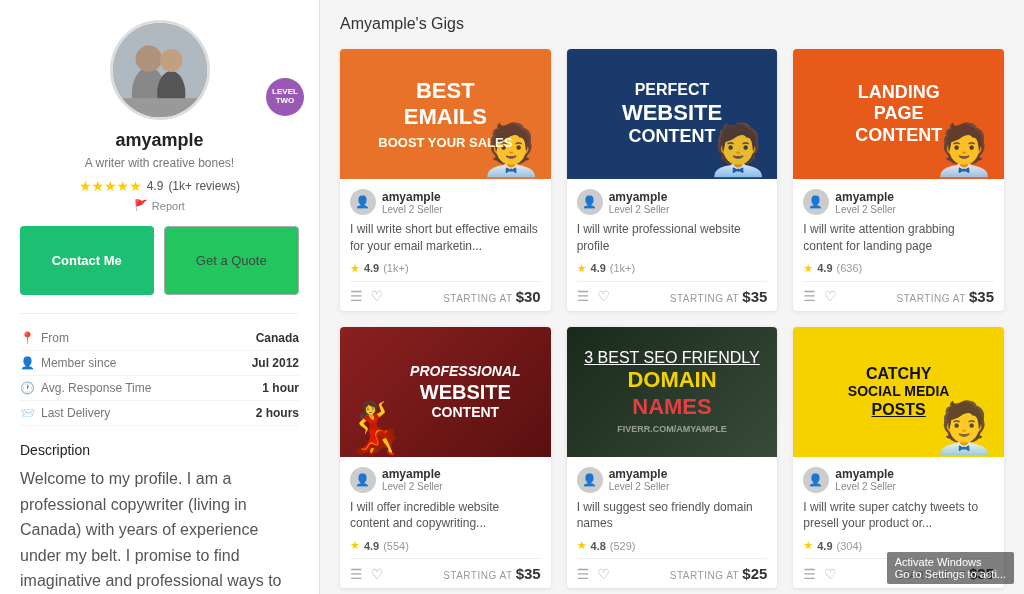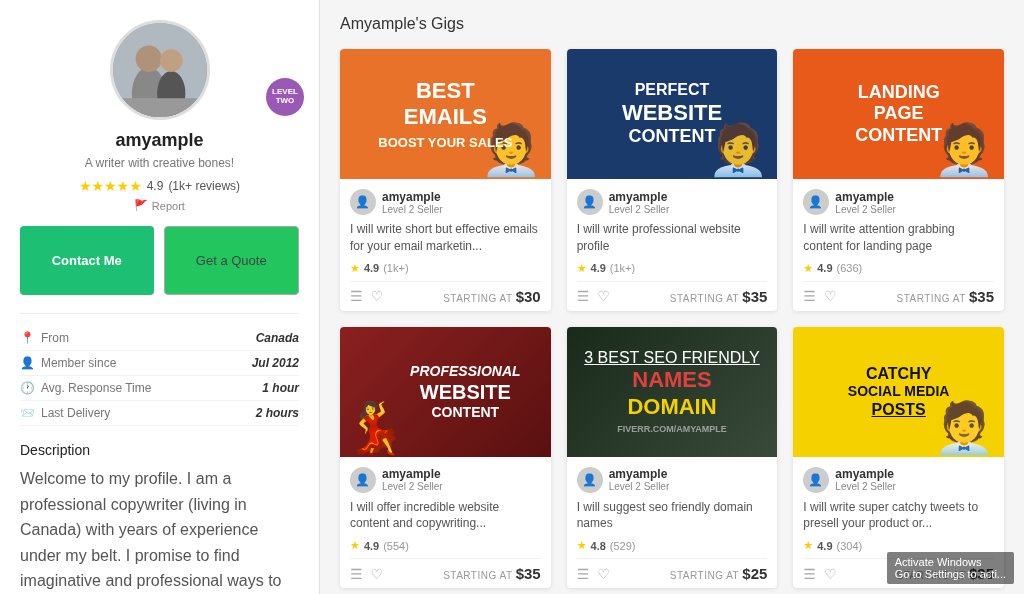--- a/index.html
+++ b/index.html
@@ -131,21 +131,21 @@
       border-bottom: 1px solid #f3f3f3;
       font-size: 12px;
     }
     .info-label {
       color: #777;
       display: flex;
       align-items: center;
       gap: 6px;
     }
     .info-icon { font-size: 12px; color: #aaa; }
-    .info-value { font-weight: bold; color: #333; font-style: italic; }
+    .info-value { font-weight: bold; color: #333; }
     .description-section { margin-top: 4px; }
     .description-title { font-size: 14px; font-weight: normal; margin-bottom: 8px; color: #222; }
     .description-text { font-size: 16px; color: #555; line-height: 1.6; }
 
     
     .main-content {
       flex: 1;
       padding: 15px 20px;
       background: #f5f5f5;
       overflow-y: auto;
@@ -501,22 +501,22 @@
           <span class="starting-at">STARTING AT </span>
           <span class="price">$35</span>
         </div>
       </div>
     </div>
   </div>
       <div class="gig-card">
     <div class="gig-thumbnail thumb-chalkboard">
         <div class="gig-thumb-text">
           <div style="font-size:16px;font-weight:400;color:#fff;text-decoration:underline;">3 Best SEO friendly</div>
+          <div style="font-size:22px;font-weight:900;color:#f5d100;">DOMAIN</div>
           <div style="font-size:22px;font-weight:900;color:#e04040;">NAMES</div>
-          <div style="font-size:22px;font-weight:900;color:#f5d100;">DOMAIN</div>
           <div style="font-size:9px;color:rgba(255,255,255,0.5);margin-top:4px;">fiverr.com/amyample</div>
         </div>
       </div>
     <div class="gig-body">
       <div class="gig-seller-row">
         <div class="seller-avatar-sm">👤</div>
         <div class="seller-info">
           <span class="seller-name">amyample</span>
           <span class="seller-level">Level 2 Seller</span>
         </div>

